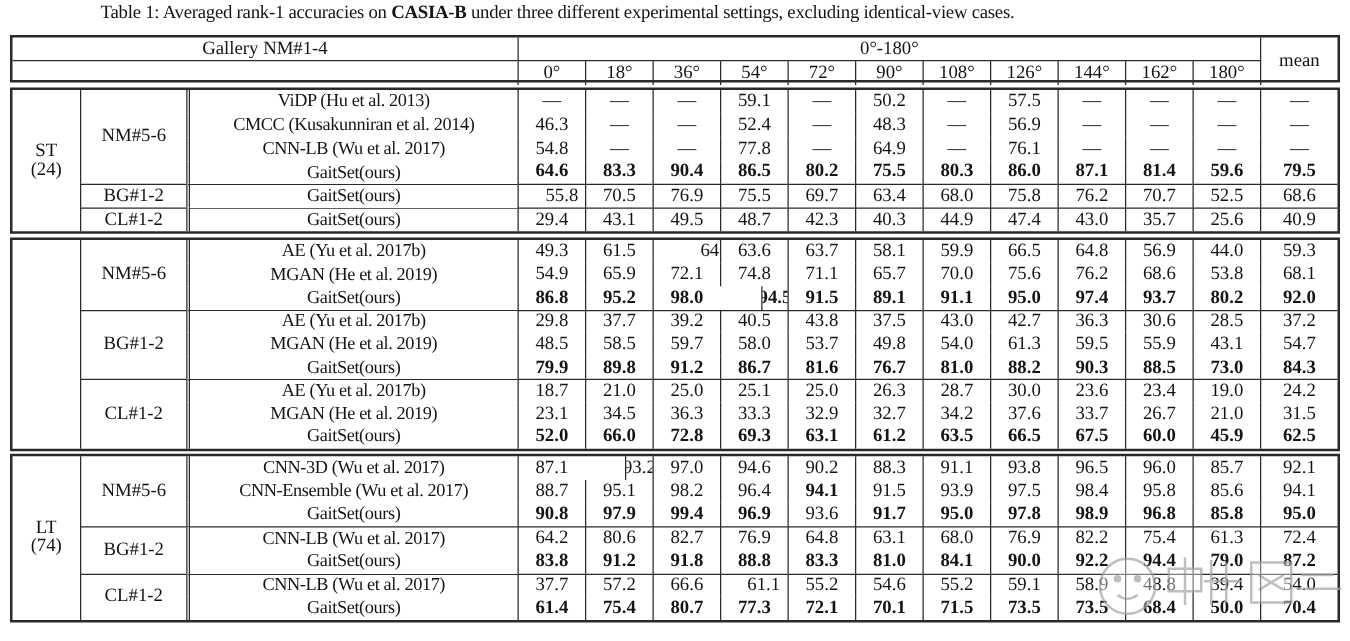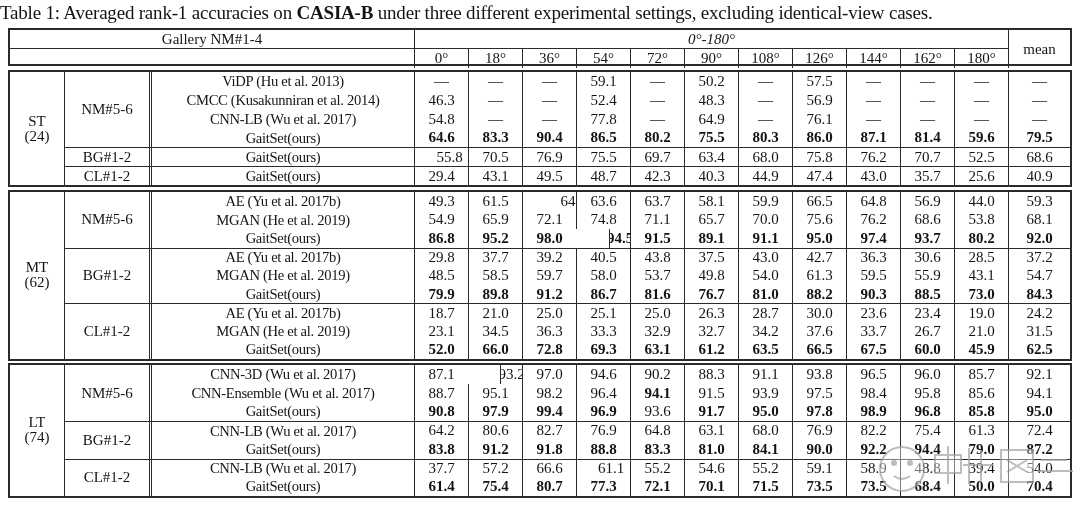--- a/index.html
+++ b/index.html
@@ -1,19 +1,19 @@
 <!DOCTYPE html>
 <html><head>
 <meta charset="utf-8">
 <style>
   html,body{margin:0;padding:0;background:#ffffff;}
   #page{position:relative;width:1080px;height:513px;background:#fff;overflow:hidden;
         font-family:"Liberation Serif", serif;color:#141414;}
   #title{position:absolute;top:2px;left:0;width:892px;text-align:center;
-         font-size:19px;white-space:nowrap;letter-spacing:-0.2px;}
+         font-size:15px;white-space:nowrap;letter-spacing:-0.2px;}
   #title .b{font-weight:bold;}
   .block{position:absolute;left:8px;width:1064px;display:grid;box-sizing:border-box;
          border:2px solid #2a2a2a;
          grid-template-columns:54px 85px 265px repeat(11,1fr) 62px;}
   #hdr{top:28px;height:38px;grid-template-rows:19px 19px;}
   .cell{display:flex;align-items:center;justify-content:center;box-sizing:border-box;
         font-size:15px;line-height:1;overflow:hidden;white-space:nowrap;}
   .hb{border-bottom:1px solid #2a2a2a;}
   .vl{border-left:1px solid #2a2a2a;}
   .dbl{border-left:3px double #2a2a2a;}
@@ -30,21 +30,21 @@
 </style>
 </head>
 <body>
 
 <div id="page">
 
   <div id="title"><span>Table 1: Averaged rank-1 accuracies on </span><span class="b">CASIA-B</span><span> under three different experimental settings, excluding identical-view cases.</span></div>
 
   <div id="hdr" class="block">
     <div class="cell hb" style="grid-column:1/4;grid-row:1;">Gallery NM#1-4</div>
-    <div class="cell hb vl" style="grid-column:4/15;grid-row:1;font-style:italic;">0°-180°</div>
+    <div class="cell hb vl" style="grid-column:4/15;grid-row:1;">0°-180°</div>
     <div class="cell vl" style="grid-column:15;grid-row:1/3;">mean</div>
     <div class="cell vl" style="grid-column:4;grid-row:2;">0°</div>
     <div class="cell vl" style="grid-column:5;grid-row:2;">18°</div>
     <div class="cell vl" style="grid-column:6;grid-row:2;">36°</div>
     <div class="cell vl" style="grid-column:7;grid-row:2;">54°</div>
     <div class="cell vl" style="grid-column:8;grid-row:2;">72°</div>
     <div class="cell vl" style="grid-column:9;grid-row:2;">90°</div>
     <div class="cell vl" style="grid-column:10;grid-row:2;">108°</div>
     <div class="cell vl" style="grid-column:11;grid-row:2;">126°</div>
     <div class="cell vl" style="grid-column:12;grid-row:2;">144°</div>
@@ -133,24 +133,20 @@
       <div class="cell vl val-cell gtop" style="grid-area: 6 / 8;">42.3</div>
       <div class="cell vl val-cell gtop" style="grid-area: 6 / 9;">40.3</div>
       <div class="cell vl val-cell gtop" style="grid-area: 6 / 10;">44.9</div>
       <div class="cell vl val-cell gtop" style="grid-area: 6 / 11;">47.4</div>
       <div class="cell vl val-cell gtop" style="grid-area: 6 / 12;">43.0</div>
       <div class="cell vl val-cell gtop" style="grid-area: 6 / 13;">35.7</div>
       <div class="cell vl val-cell gtop" style="grid-area: 6 / 14;">25.6</div>
       <div class="cell vl val-cell gtop" style="grid-area: 6 / 15;">40.9</div>
     </div>
   <div id="sec-MT" class="block section" style="grid-template-rows: repeat(9, 1fr);">
-      <div class="cell label-cell" style="grid-area: 1 / 1 / 10;">
-        <div class="cell ">MT</div>
-        <div class="cell ">(62)</div>
-      </div>
       <div class="cell vl" style="grid-area: 1 / 2 / 4;">NM#5-6</div>
       <div class="cell dbl method-cell" style="grid-area: 1 / 3;">AE (Yu et al. 2017b)</div>
       <div class="cell vl val-cell" style="grid-area: 1 / 4;">49.3</div>
       <div class="cell vl val-cell" style="grid-area: 1 / 5;">61.5</div>
       <div class="cell vl val-cell" style="grid-area: 1 / 6; padding-left: 48px;">64.4</div>
       <div class="cell vl val-cell" style="grid-area: 1 / 7;">63.6</div>
       <div class="cell vl val-cell" style="grid-area: 1 / 8;">63.7</div>
       <div class="cell vl val-cell" style="grid-area: 1 / 9;">58.1</div>
       <div class="cell vl val-cell" style="grid-area: 1 / 10;">59.9</div>
       <div class="cell vl val-cell" style="grid-area: 1 / 11;">66.5</div>

